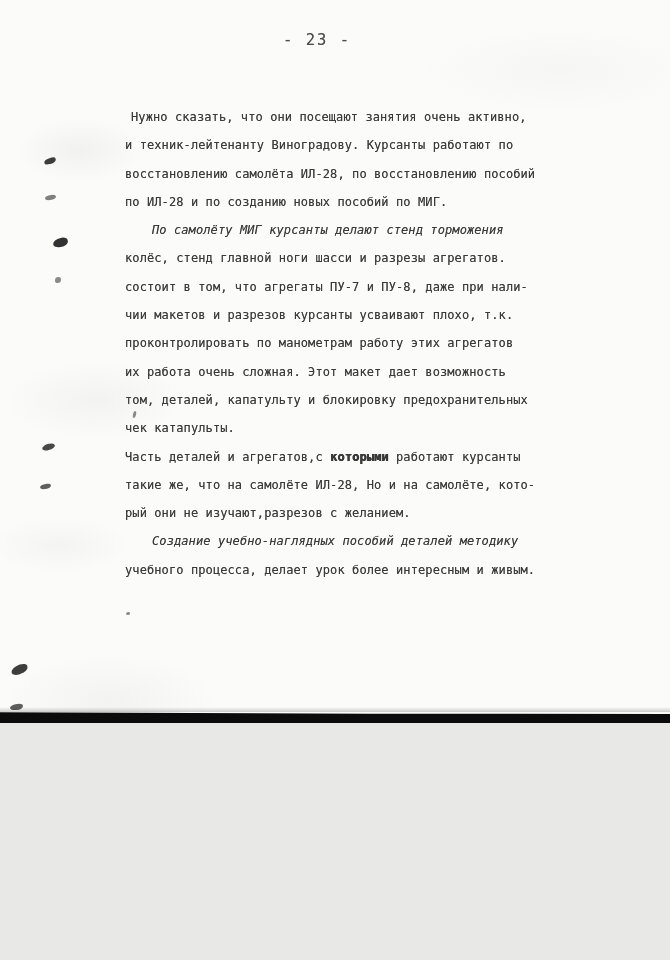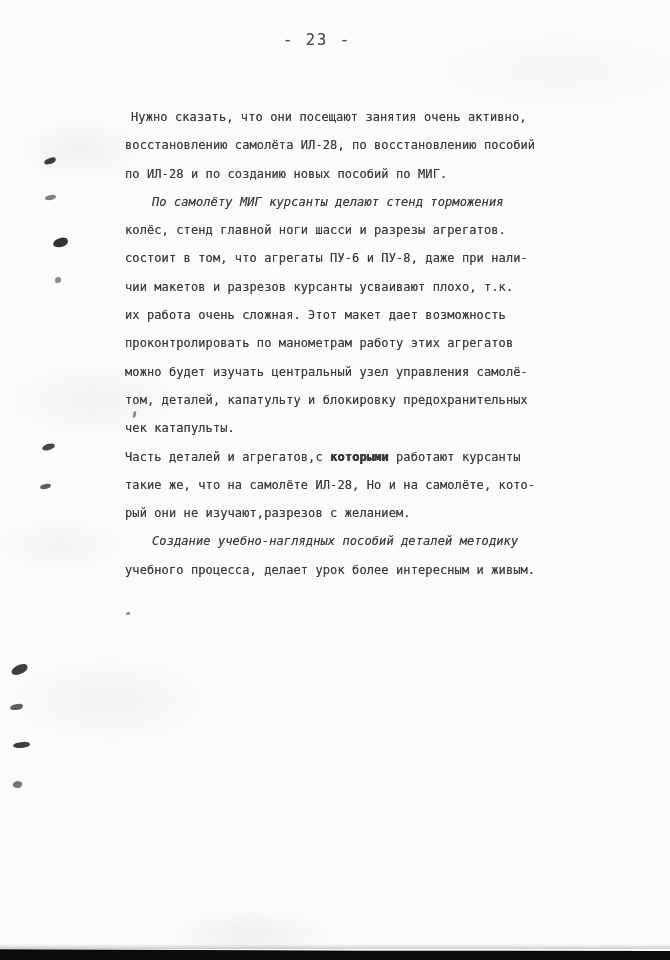--- a/index.html
+++ b/index.html
@@ -3,21 +3,21 @@
 <meta charset="utf-8">
 <style>
   html, body {
     margin: 0;
     padding: 0;
     background: #e8e8e6;
   }
   .scan {
     position: relative;
     width: 670px;
-    height: 960px;
+    height: 723px;
     overflow: hidden;
     background:
       radial-gradient(ellipse 90px 45px at 80px 150px, rgba(110,110,110,0.07), transparent 70%),
       radial-gradient(ellipse 130px 55px at 95px 400px, rgba(110,110,110,0.06), transparent 70%),
       radial-gradient(ellipse 100px 40px at 60px 545px, rgba(110,110,110,0.05), transparent 70%),
       radial-gradient(ellipse 150px 65px at 110px 700px, rgba(110,110,110,0.06), transparent 70%),
       radial-gradient(ellipse 120px 40px at 250px 935px, rgba(110,110,110,0.08), transparent 70%),
       radial-gradient(ellipse 200px 60px at 560px 70px, rgba(120,120,120,0.04), transparent 70%),
       #fbfbfa;
     font-family: "DejaVu Sans Mono", "Liberation Mono", monospace;
@@ -78,35 +78,35 @@
 <body>
 
 <div class="scan">
 
   <div class="page-number">- 23 -</div>
 
   <div class="textblock">
 
     <div class="para">
       <div class="line indent-sm">Нужно сказать, что они посещают занятия очень активно,</div>
+      <div class="line">и техник-лейтенанту Виноградову. Курсанты работают по</div>
       <div class="line">восстановлению самолёта ИЛ-28, по восстановлению пособий</div>
       <div class="line">по ИЛ-28 и по созданию новых пособий по МИГ.</div>
     </div>
 
     <div class="para">
       <div class="line indent">По самолёту МИГ курсанты делают стенд торможения</div>
       <div class="line">колёс, стенд главной ноги шасси и разрезы агрегатов.</div>
     </div>
 
     <div class="para">
-      <div class="line">состоит в том, что агрегаты ПУ-6 и ПУ-8, даже при нали-</div>
+      <div class="line">состоит в том, что агрегаты ПУ-7 и ПУ-8, даже при нали-</div>
       <div class="line">чии макетов и разрезов курсанты усваивают плохо, т.к.</div>
+      <div class="line">проконтролировать по манометрам работу этих агрегатов</div>
       <div class="line">их работа очень сложная. Этот макет дает возможность</div>
-      <div class="line">проконтролировать по манометрам работу этих агрегатов</div>
-      <div class="line">можно будет изучать центральный узел управления самолё-</div>
       <div class="line">том, деталей, капатульту и блокировку предохранительных</div>
       <div class="line">чек катапульты.</div>
     </div>
 
     <div class="para">
       <div class="line"><span>Часть деталей и агрегатов,с </span><span class="bold-word">которыми</span><span> работают курсанты</span></div>
       <div class="line">такие же, что на самолёте ИЛ-28, Но и на самолёте, кото-</div>
       <div class="line">рый они не изучают,разрезов с желанием.</div>
     </div>
 

